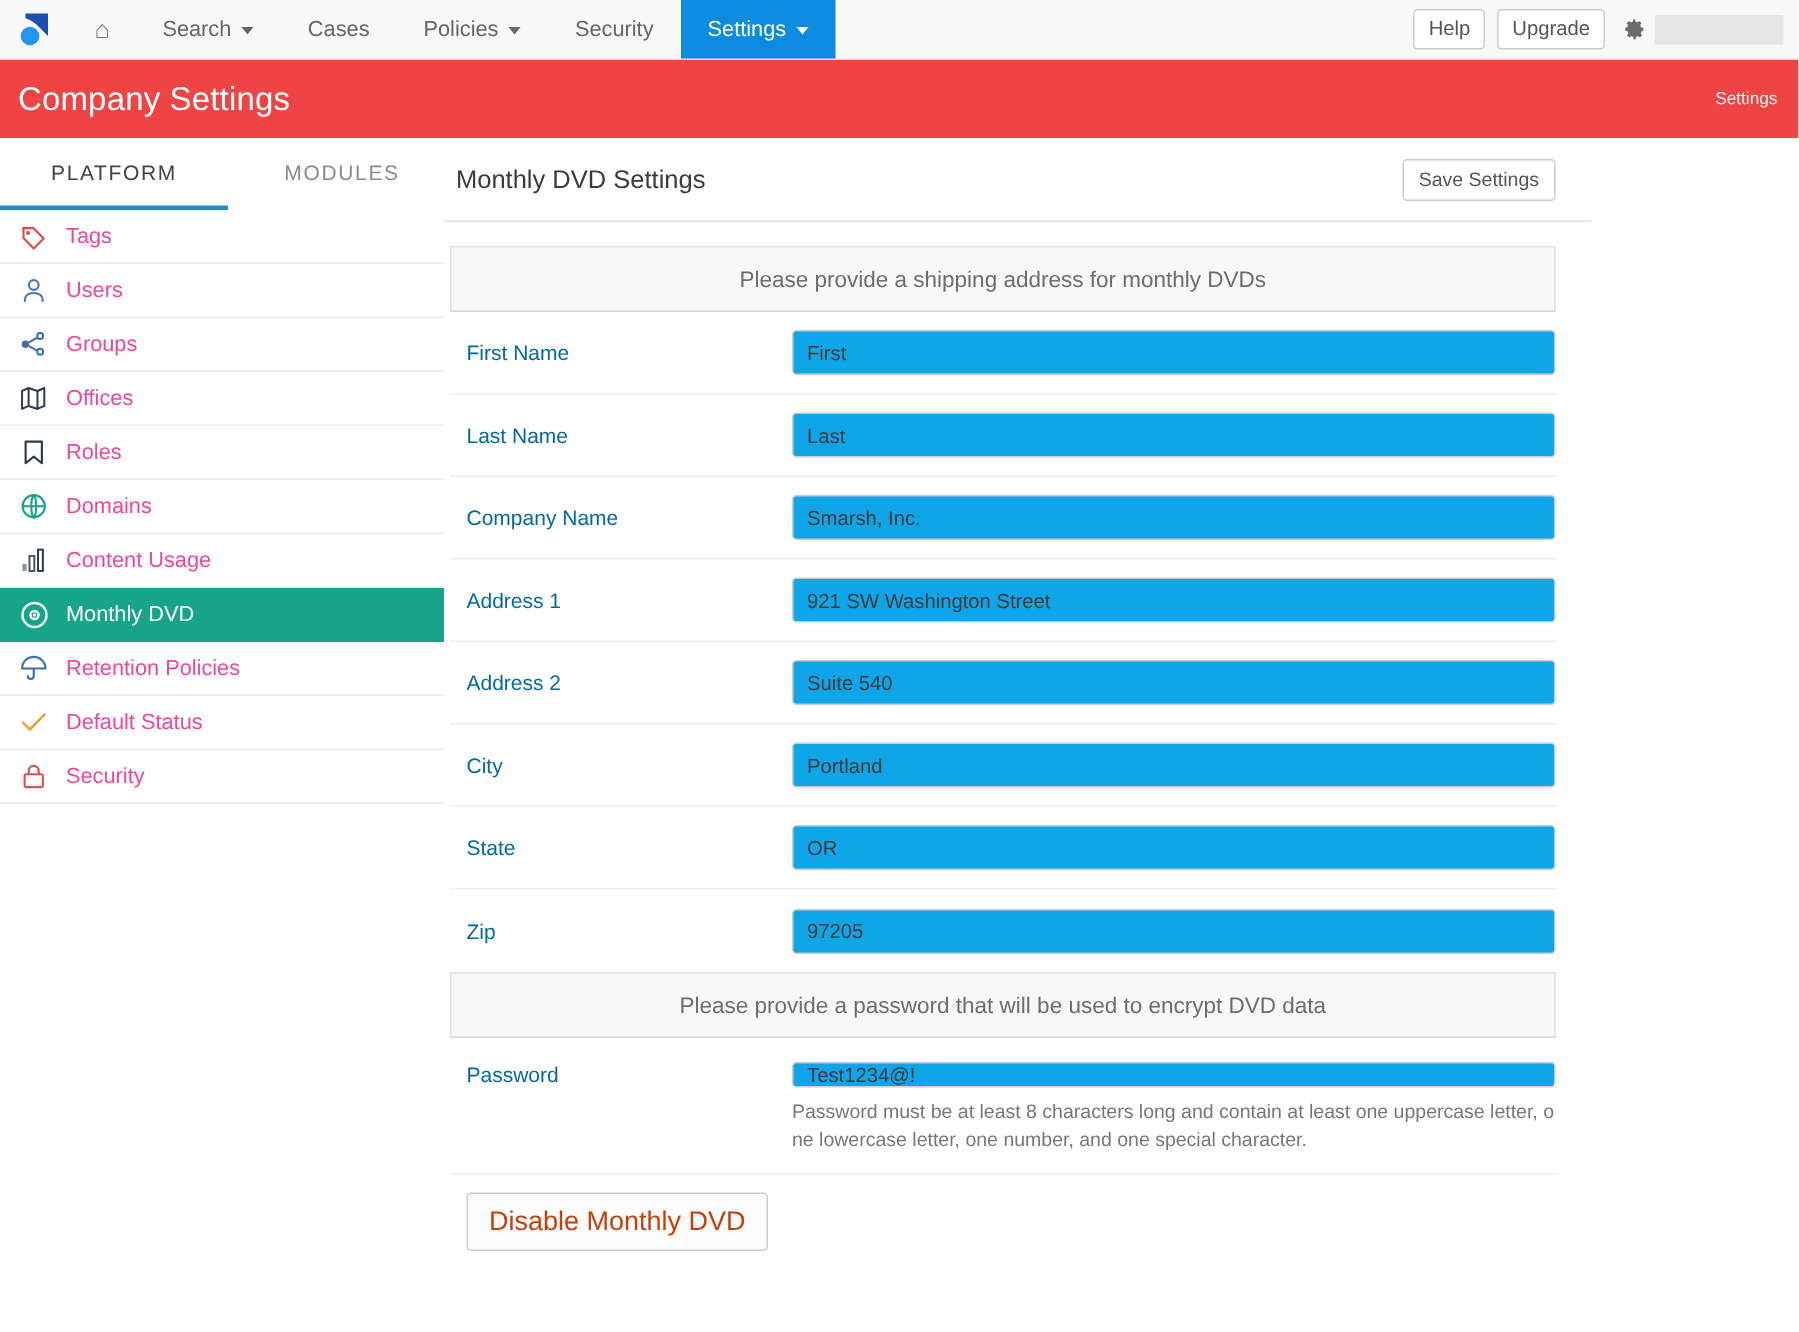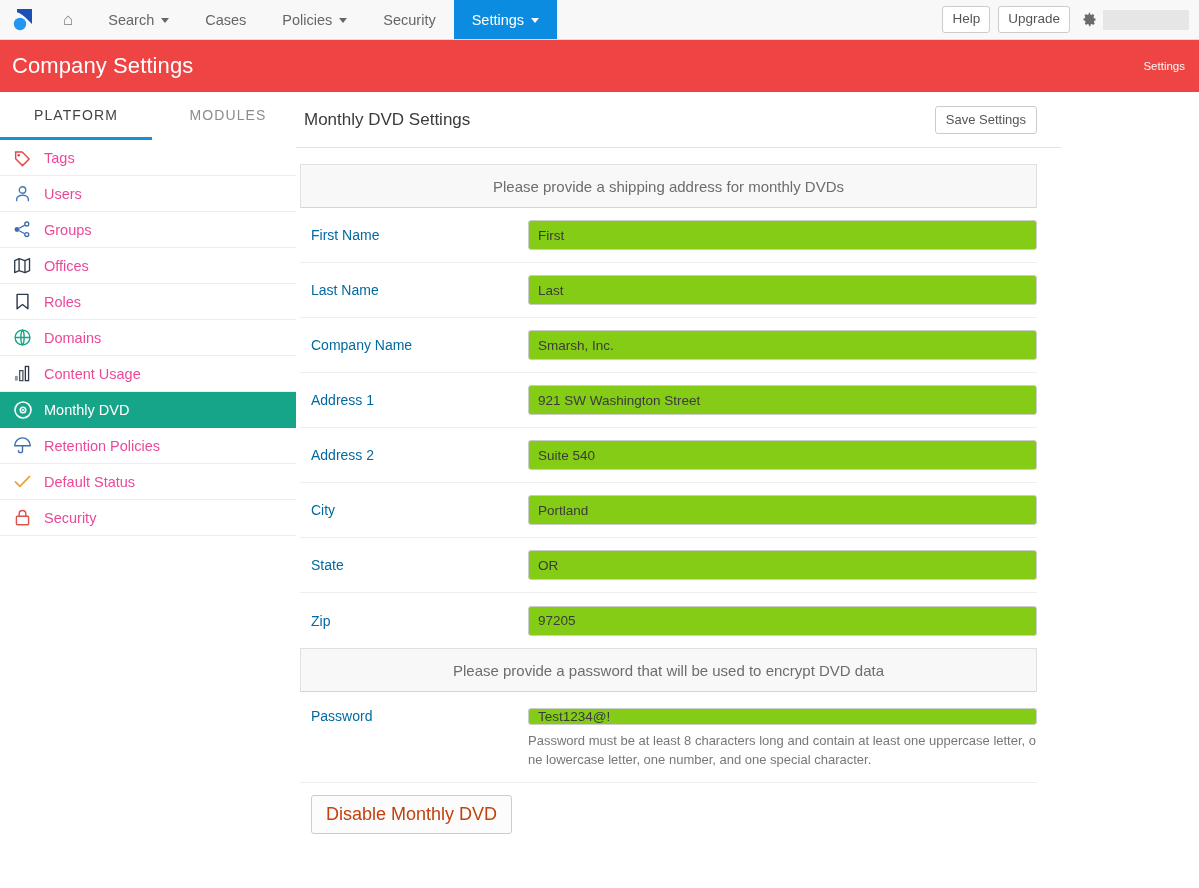--- a/index.html
+++ b/index.html
@@ -151,21 +151,21 @@
   .field-label {
     width: 228px; flex: 0 0 228px;
     padding-left: 11px;
     font-size: 14px; color: #0369a1;
   }
   .field-input {
     flex: 1;
     height: 30px;
     border: 1px solid #cccccc;
     border-radius: 3px;
-    background: #84cc16;
+    background: #0ea5e9;
     font-size: 13.5px;
     color: #3b3b3b;
     padding: 0 9px;
     font-family: "Liberation Sans", sans-serif;
     outline: none;
   }
   .field-row.help-row { height: auto; align-items: flex-start; padding-top: 16px; padding-bottom: 10px; }
   .field-stack { flex: 1; display: flex; flex-direction: column; }
   .field-help {
     font-size: 13px; color: #777;

